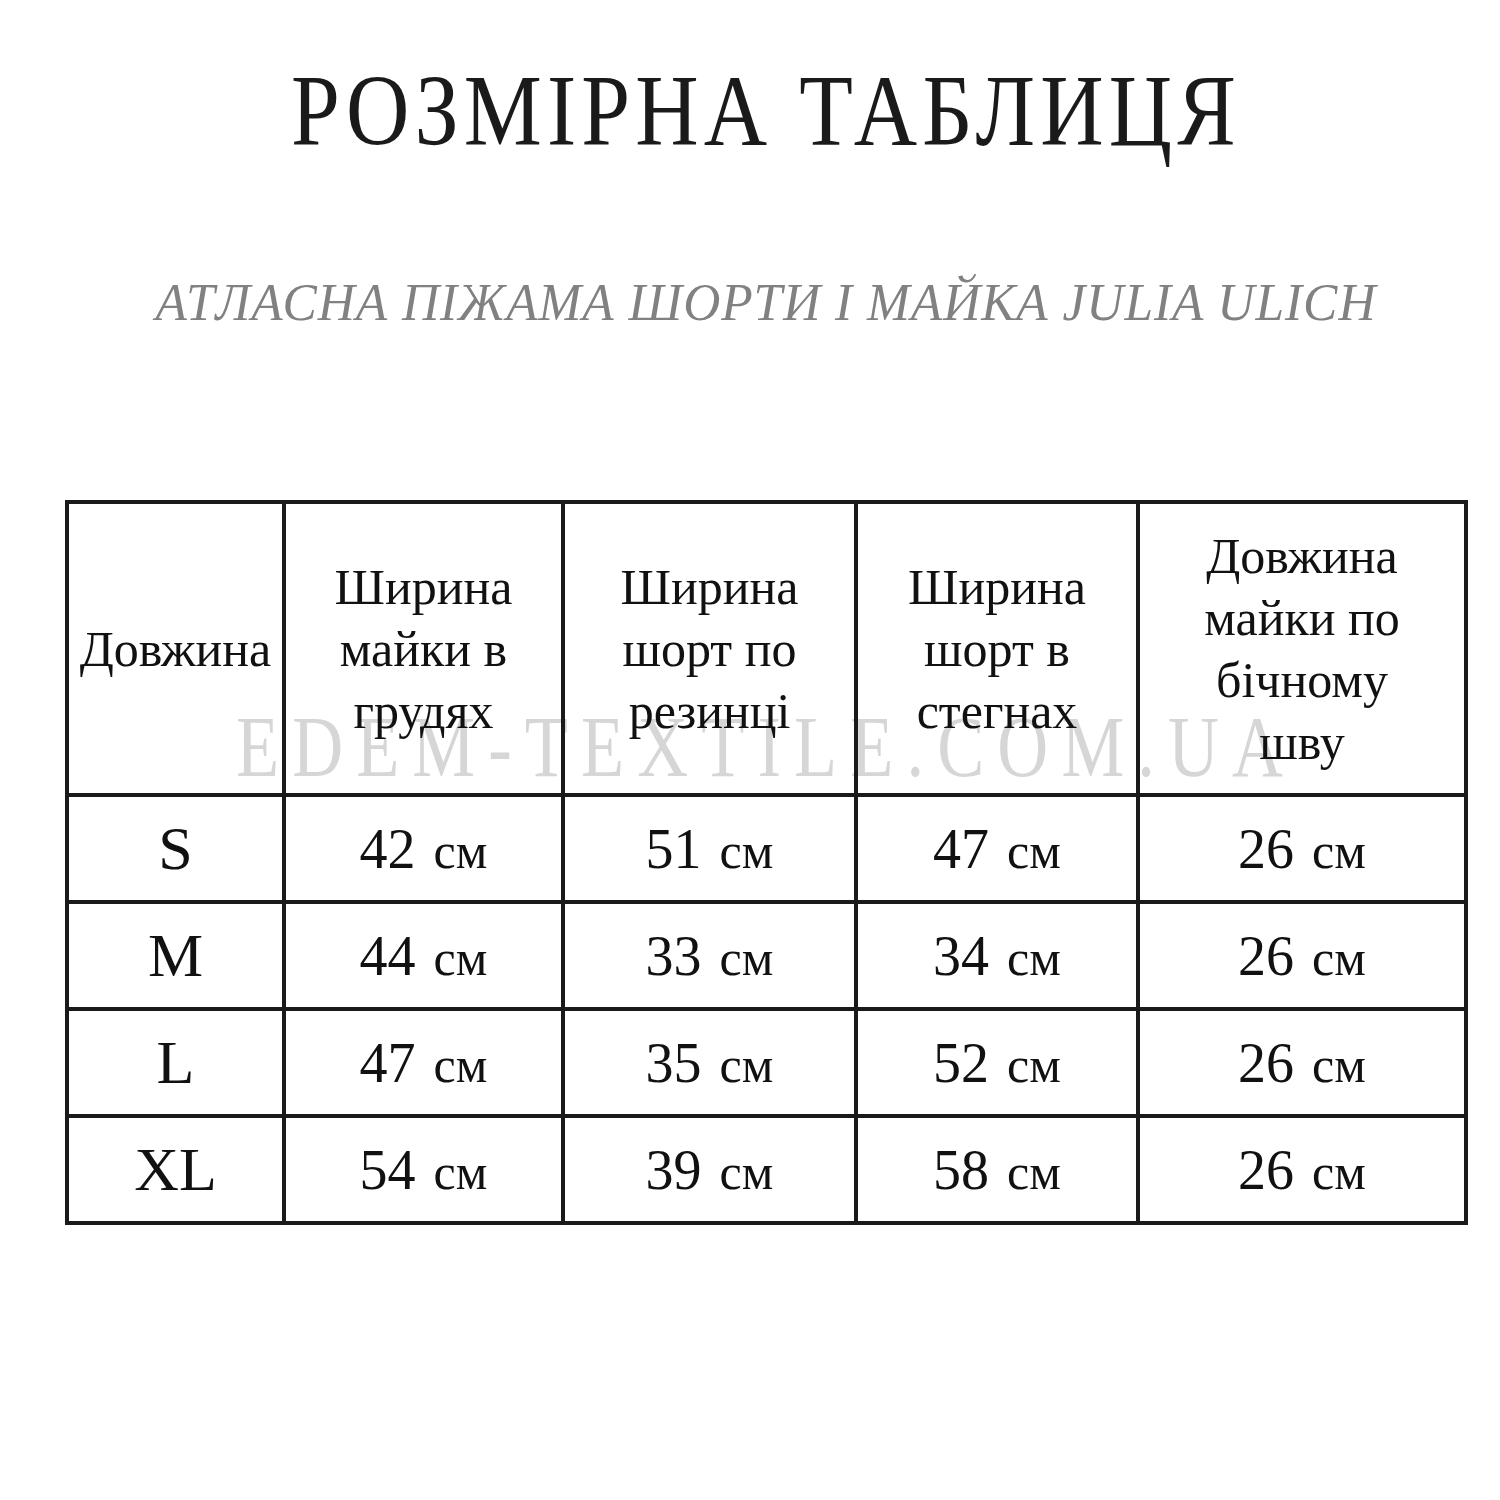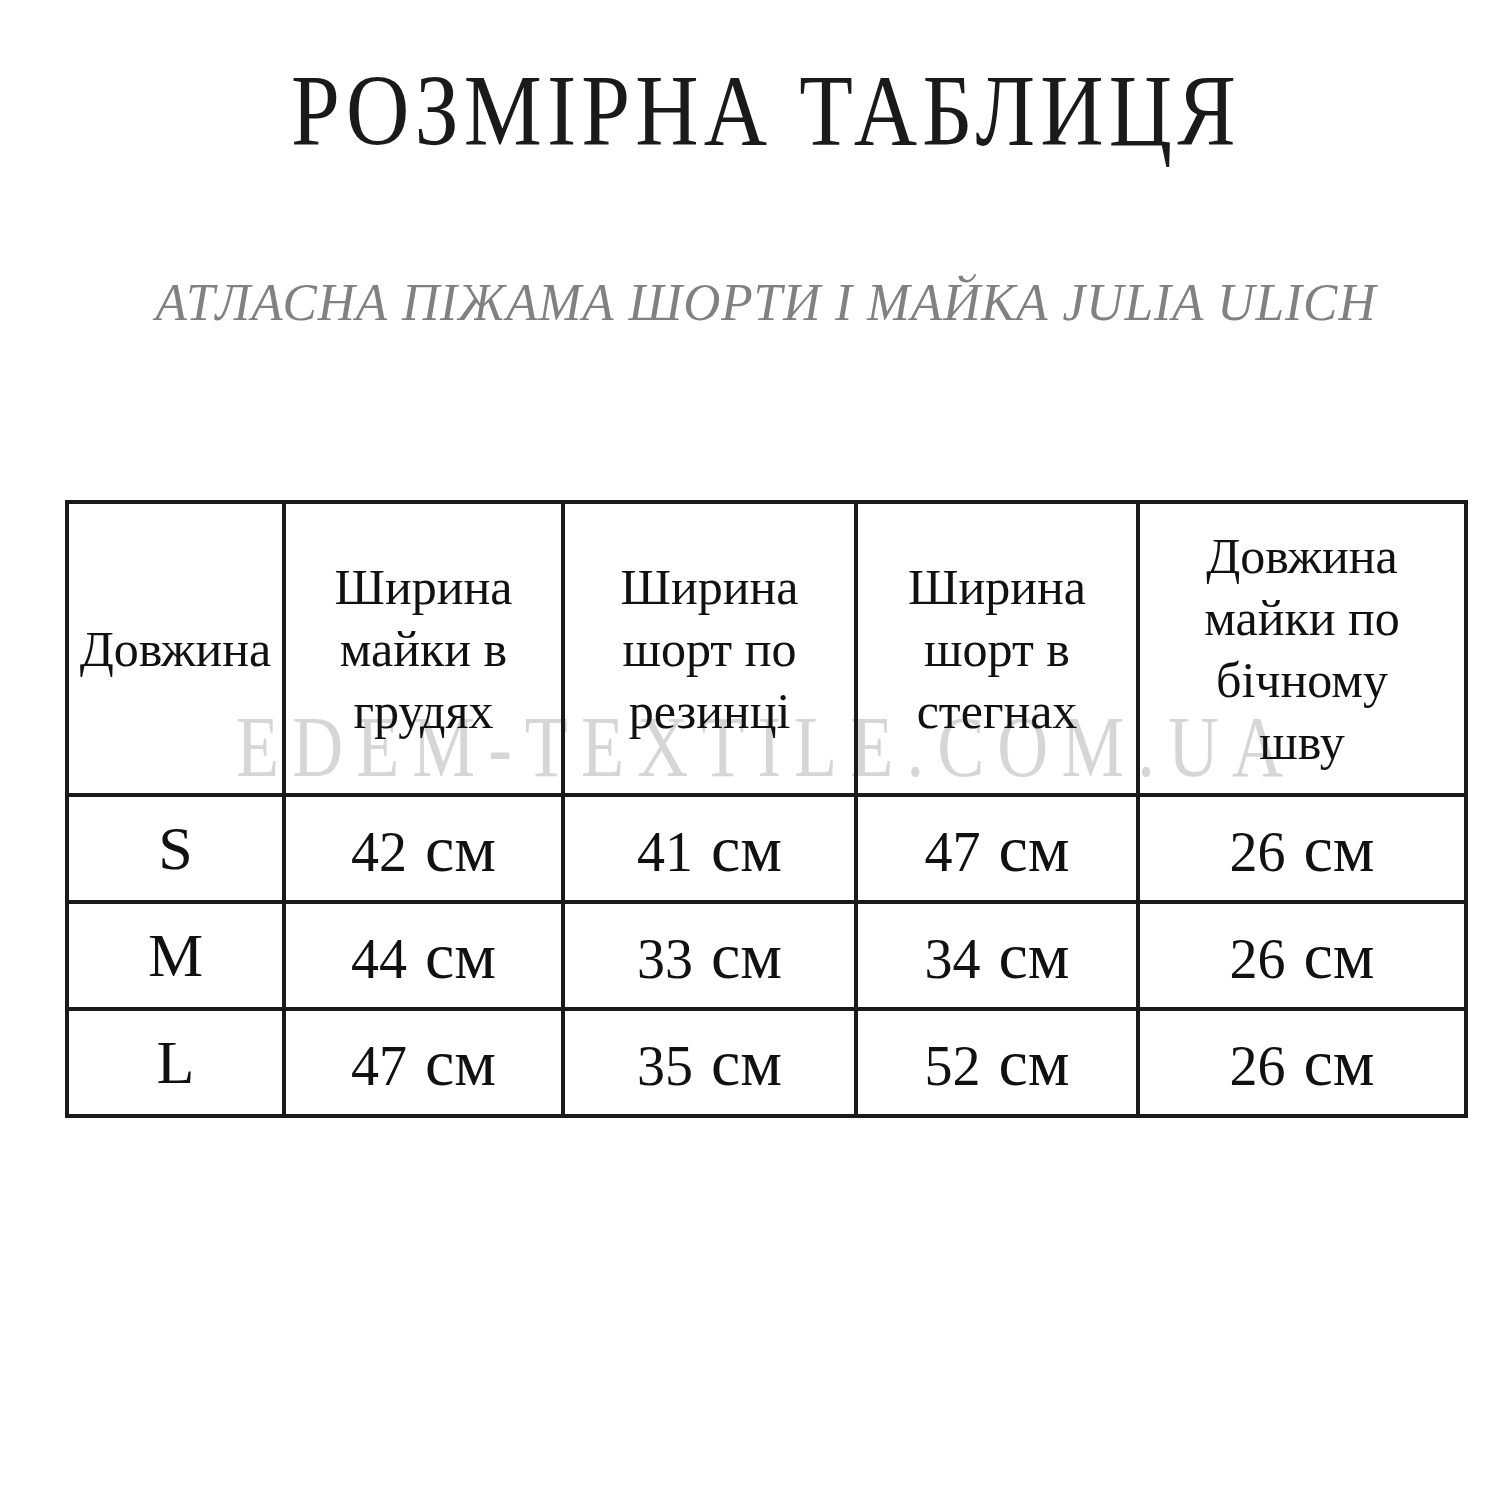--- a/index.html
+++ b/index.html
@@ -89,21 +89,21 @@
   }
   .size-label {
     font-size: 62px;
     color: #111111;
   }
   .num {
     font-size: 56px;
     color: #111111;
   }
   .unit {
-    font-size: 66px;
+    font-size: 50px;
     color: #111111;
     margin-left: 18px;
   }
 </style>
 </head>
 <body>
 
 <div class="page">
 
   <div class="title">РОЗМІРНА ТАБЛИЦЯ</div>
@@ -135,34 +135,41 @@
         <th class="hdr">Довжина
 майки по
 бічному
 шву</th>
       </tr>
     </thead>
     <tbody>
       <tr>
         <td class="size-label">S</td>
         <td><span class="num">42</span><span class="unit">см</span></td>
-        <td><span class="num">41</span><span class="unit">см</span></td>
+        <td><span class="num">51</span><span class="unit">см</span></td>
         <td><span class="num">47</span><span class="unit">см</span></td>
         <td><span class="num">26</span><span class="unit">см</span></td>
       </tr>
       <tr>
         <td class="size-label">M</td>
         <td><span class="num">44</span><span class="unit">см</span></td>
         <td><span class="num">33</span><span class="unit">см</span></td>
         <td><span class="num">34</span><span class="unit">см</span></td>
         <td><span class="num">26</span><span class="unit">см</span></td>
       </tr>
       <tr>
         <td class="size-label">L</td>
         <td><span class="num">47</span><span class="unit">см</span></td>
         <td><span class="num">35</span><span class="unit">см</span></td>
         <td><span class="num">52</span><span class="unit">см</span></td>
         <td><span class="num">26</span><span class="unit">см</span></td>
       </tr>
+      <tr>
+        <td class="size-label">XL</td>
+        <td><span class="num">54</span><span class="unit">см</span></td>
+        <td><span class="num">39</span><span class="unit">см</span></td>
+        <td><span class="num">58</span><span class="unit">см</span></td>
+        <td><span class="num">26</span><span class="unit">см</span></td>
+      </tr>
     </tbody>
   </table>
 
 </div>
 
 </body></html>

